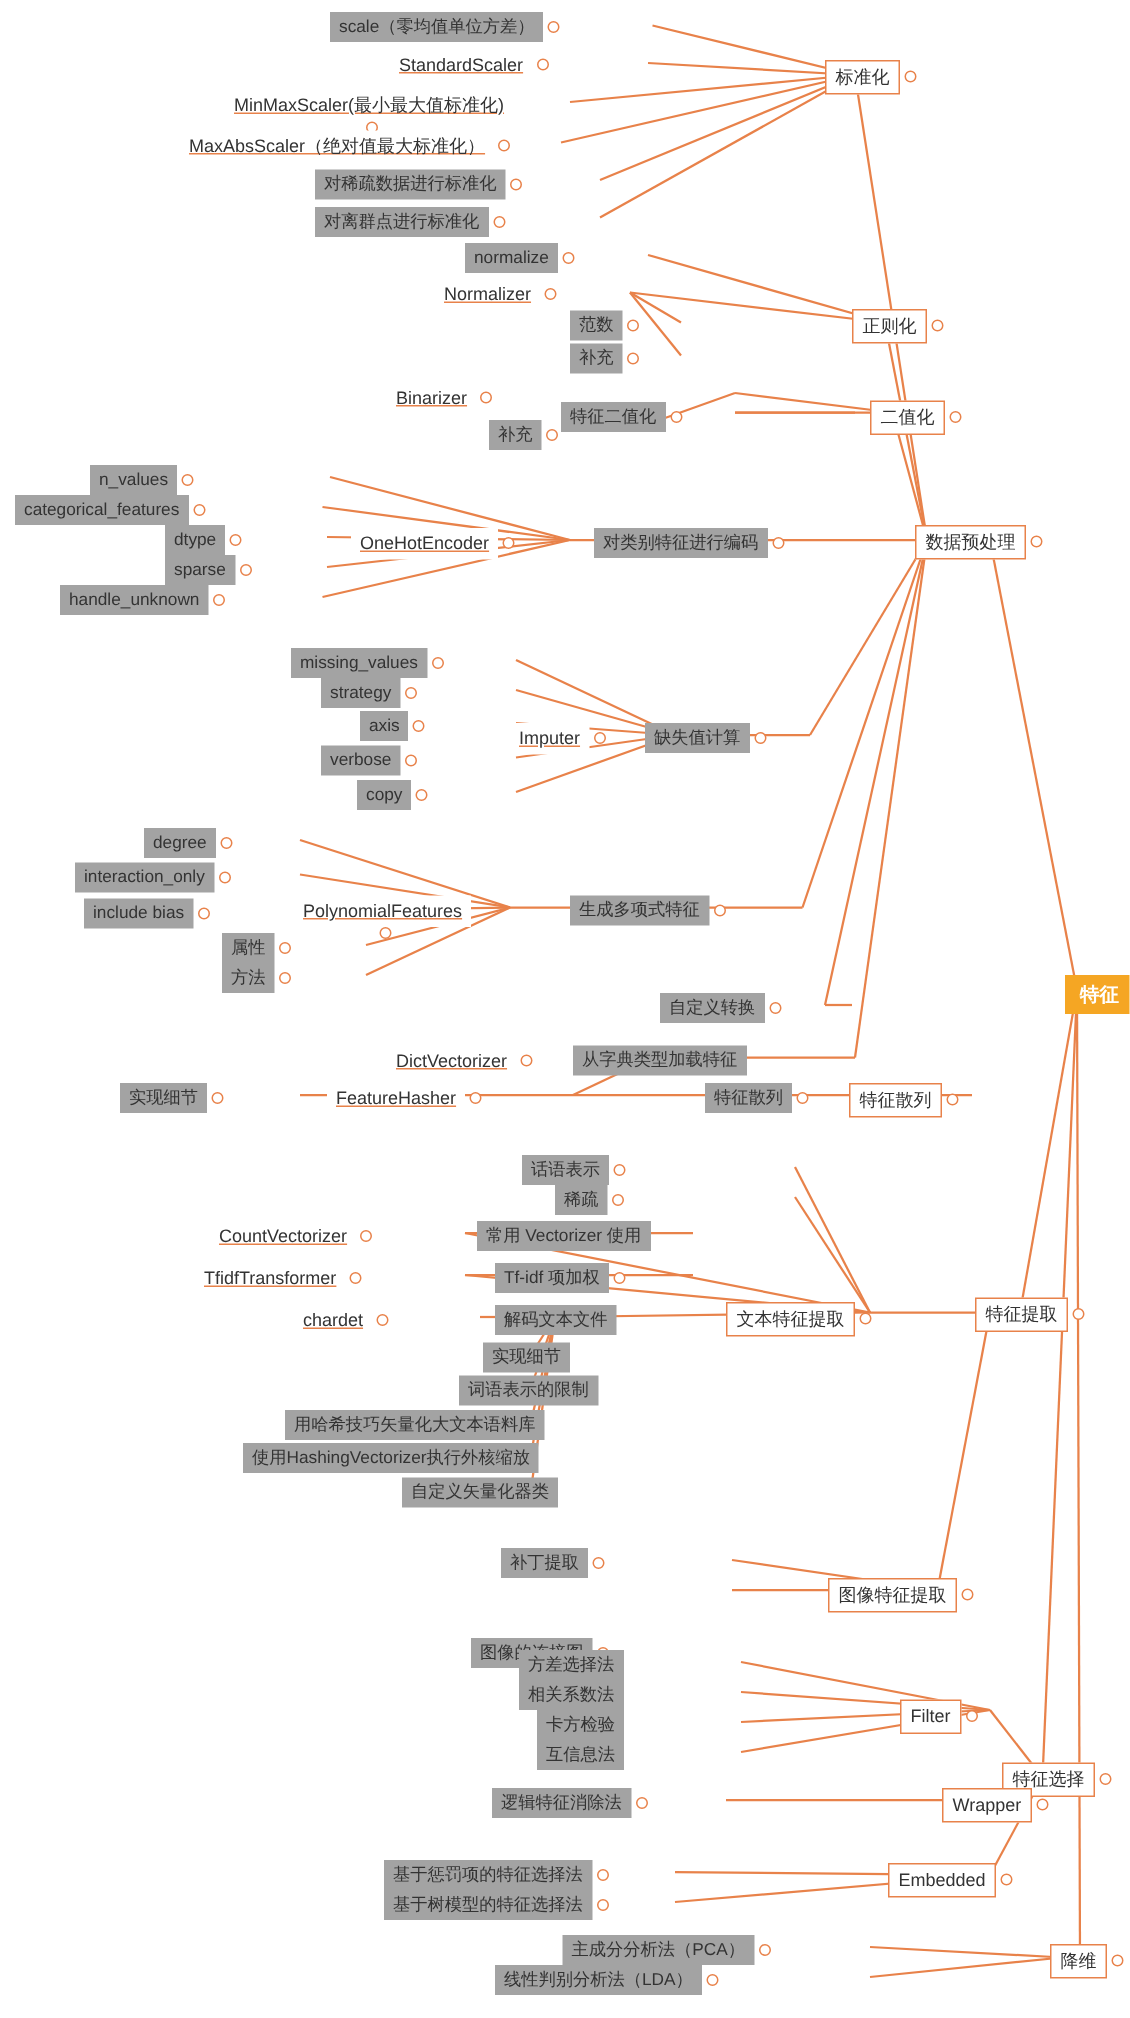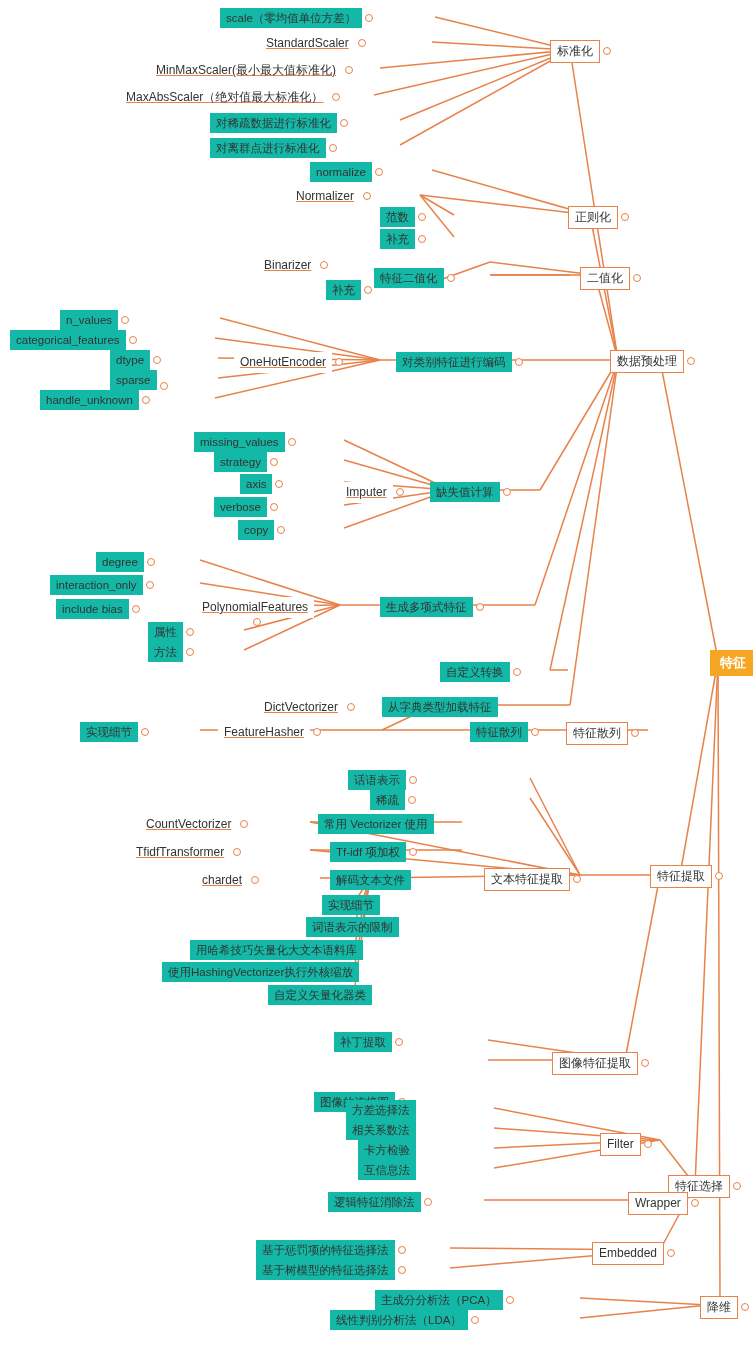--- a/index.html
+++ b/index.html
@@ -40,21 +40,21 @@
     }
 
     .node-label.category {
       background: #fff;
       border: 1.5px solid #e8824a;
       color: #333;
       font-size: 12px;
     }
 
     .node-label.leaf {
-      background: #14b8a6;
+      background: #a3a3a3;
       color: #333;
       font-size: 11.5px;
     }
 
     .node-label.class-name {
       background: #fff;
       color: #333;
       font-size: 12px;
       text-decoration: underline;
       text-decoration-color: #e8824a;
@@ -221,21 +221,21 @@
   <div class="node" style="left:220px; top:8px;">
     <span class="node-label leaf">scale（零均值单位方差）</span>
     <span class="dot"></span>
   </div>
 
   <div class="node" style="left:260px; top:33px;">
     <span class="node-label class-name">StandardScaler</span>
     <span class="dot"></span>
   </div>
 
-  <div class="node" style="left:150px; top:60px;">
+  <div class="node" style="left:150px; top:60px;flex-direction:column;">
     <span class="node-label class-name">MinMaxScaler(最小最大值标准化)</span>
     <span class="dot"></span>
   </div>
 
   <div class="node" style="left:120px; top:87px;">
     <span class="node-label class-name">MaxAbsScaler（绝对值最大标准化）</span>
     <span class="dot"></span>
   </div>
 
   <div class="node" style="left:210px; top:113px;">
@@ -301,21 +301,21 @@
   <div class="node" style="left:10px; top:330px;">
     <span class="node-label leaf">categorical_features</span>
     <span class="dot"></span>
   </div>
 
   <div class="node" style="left:110px; top:350px;">
     <span class="node-label leaf">dtype</span>
     <span class="dot"></span>
   </div>
 
-  <div class="node" style="left:110px; top:370px;align-items:flex-end;">
+  <div class="node" style="left:110px; top:370px;">
     <span class="node-label leaf">sparse</span>
     <span class="dot"></span>
   </div>
 
   <div class="node" style="left:40px; top:390px;">
     <span class="node-label leaf">handle_unknown</span>
     <span class="dot"></span>
   </div>
 
   <div class="node" style="left:234px; top:352px;">

